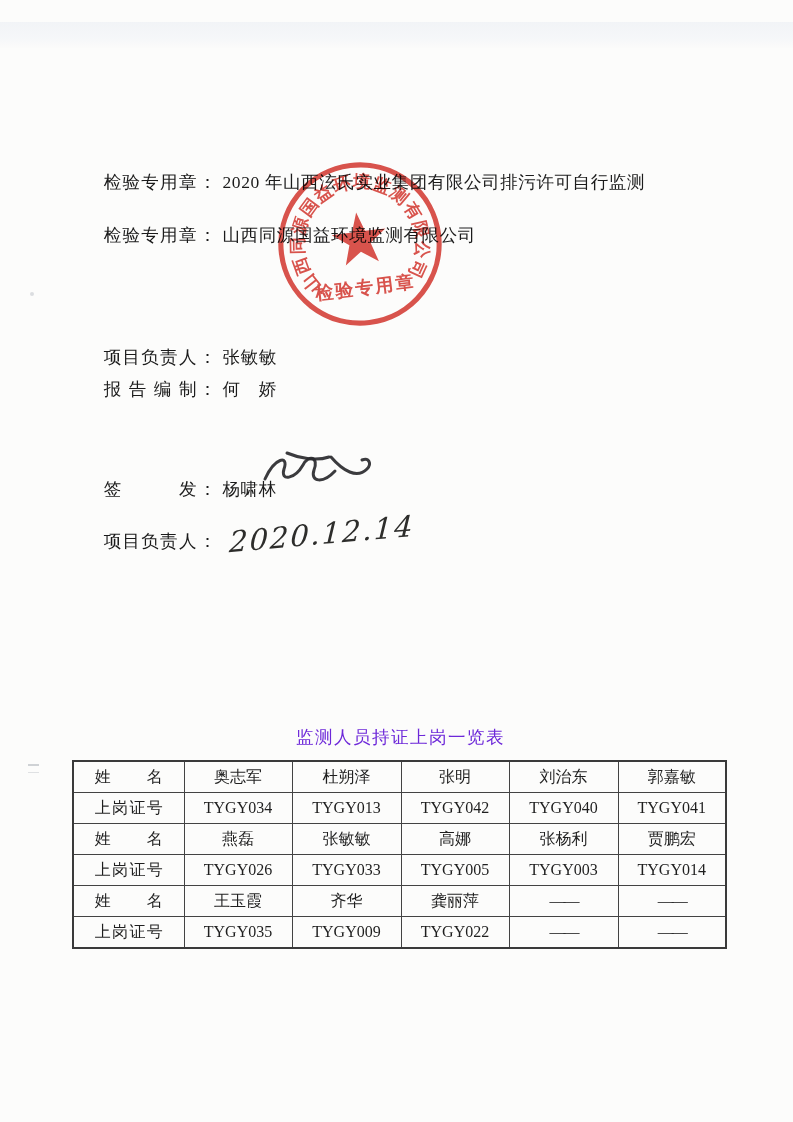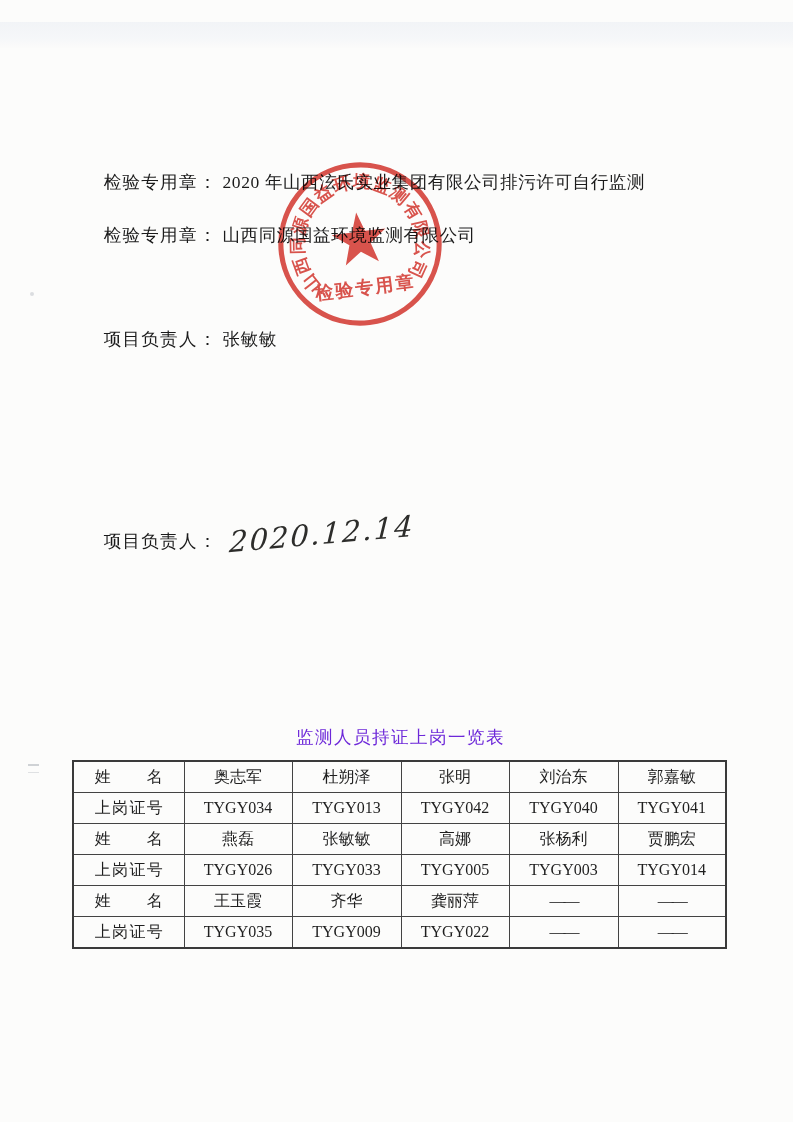--- a/index.html
+++ b/index.html
@@ -79,26 +79,37 @@
 
   <div class="frow" style="top:146px">
     <span class="flabel">检验专用章</span><span class="fcolon">：</span><span class="fvalue">2020 年山西泫氏实业集团有限公司排污许可自行监测</span>
   </div>
 
   <div class="frow" style="top:199px">
     <span class="flabel">检验专用章</span><span class="fcolon">：</span><span class="fvalue">山西同源国益环境监测有限公司</span>
   </div>
 
 
-  <div class="frow" style="top:303px">
+  <div class="frow" style="top:321px">
     <span class="flabel">项目负责人</span><span class="fcolon">：</span><span class="fvalue">张敏敏</span>
   </div>
 
+  <div class="frow" style="top:353px">
+    <span class="flabel">报告编制</span><span class="fcolon">：</span><span class="fvalue">何　娇</span>
+  </div>
 
 
+  <div class="frow" style="top:453px">
+    <span class="flabel">签发</span><span class="fcolon">：</span><span class="fvalue">杨啸林</span>
+    <svg class="sig" style="left:172px;top:-14px" width="116" height="56" viewBox="0 0 116 56">
+      <path d="M8,40 C18,18 32,16 27,30 C23,43 38,40 46,26 C52,15 62,18 57,31 C53,43 66,45 78,32"></path>
+      <path d="M74,18 C86,32 100,40 110,30 C115,25 112,18 105,21"></path>
+      <path d="M30,14 C44,20 60,22 72,18"></path>
+    </svg>
+  </div>
 
   <div class="frow" style="top:501px">
     <span class="flabel">项目负责人</span><span class="fcolon">：</span><span class="fvalue handwritten">2020.12.14</span>
   </div>
 
   <div class="stamp">
     <svg viewBox="0 0 200 200" width="172" height="172">
       <circle cx="100" cy="100" r="92" fill="none" stroke="#d8453e" stroke-width="6"></circle>
       <path id="ringPath" d="M 49.4,142.4 A 66 66 0 1 1 150.6,142.4" fill="none"></path>
       <text fill="#d8453e" font-size="20" letter-spacing="1.5">

